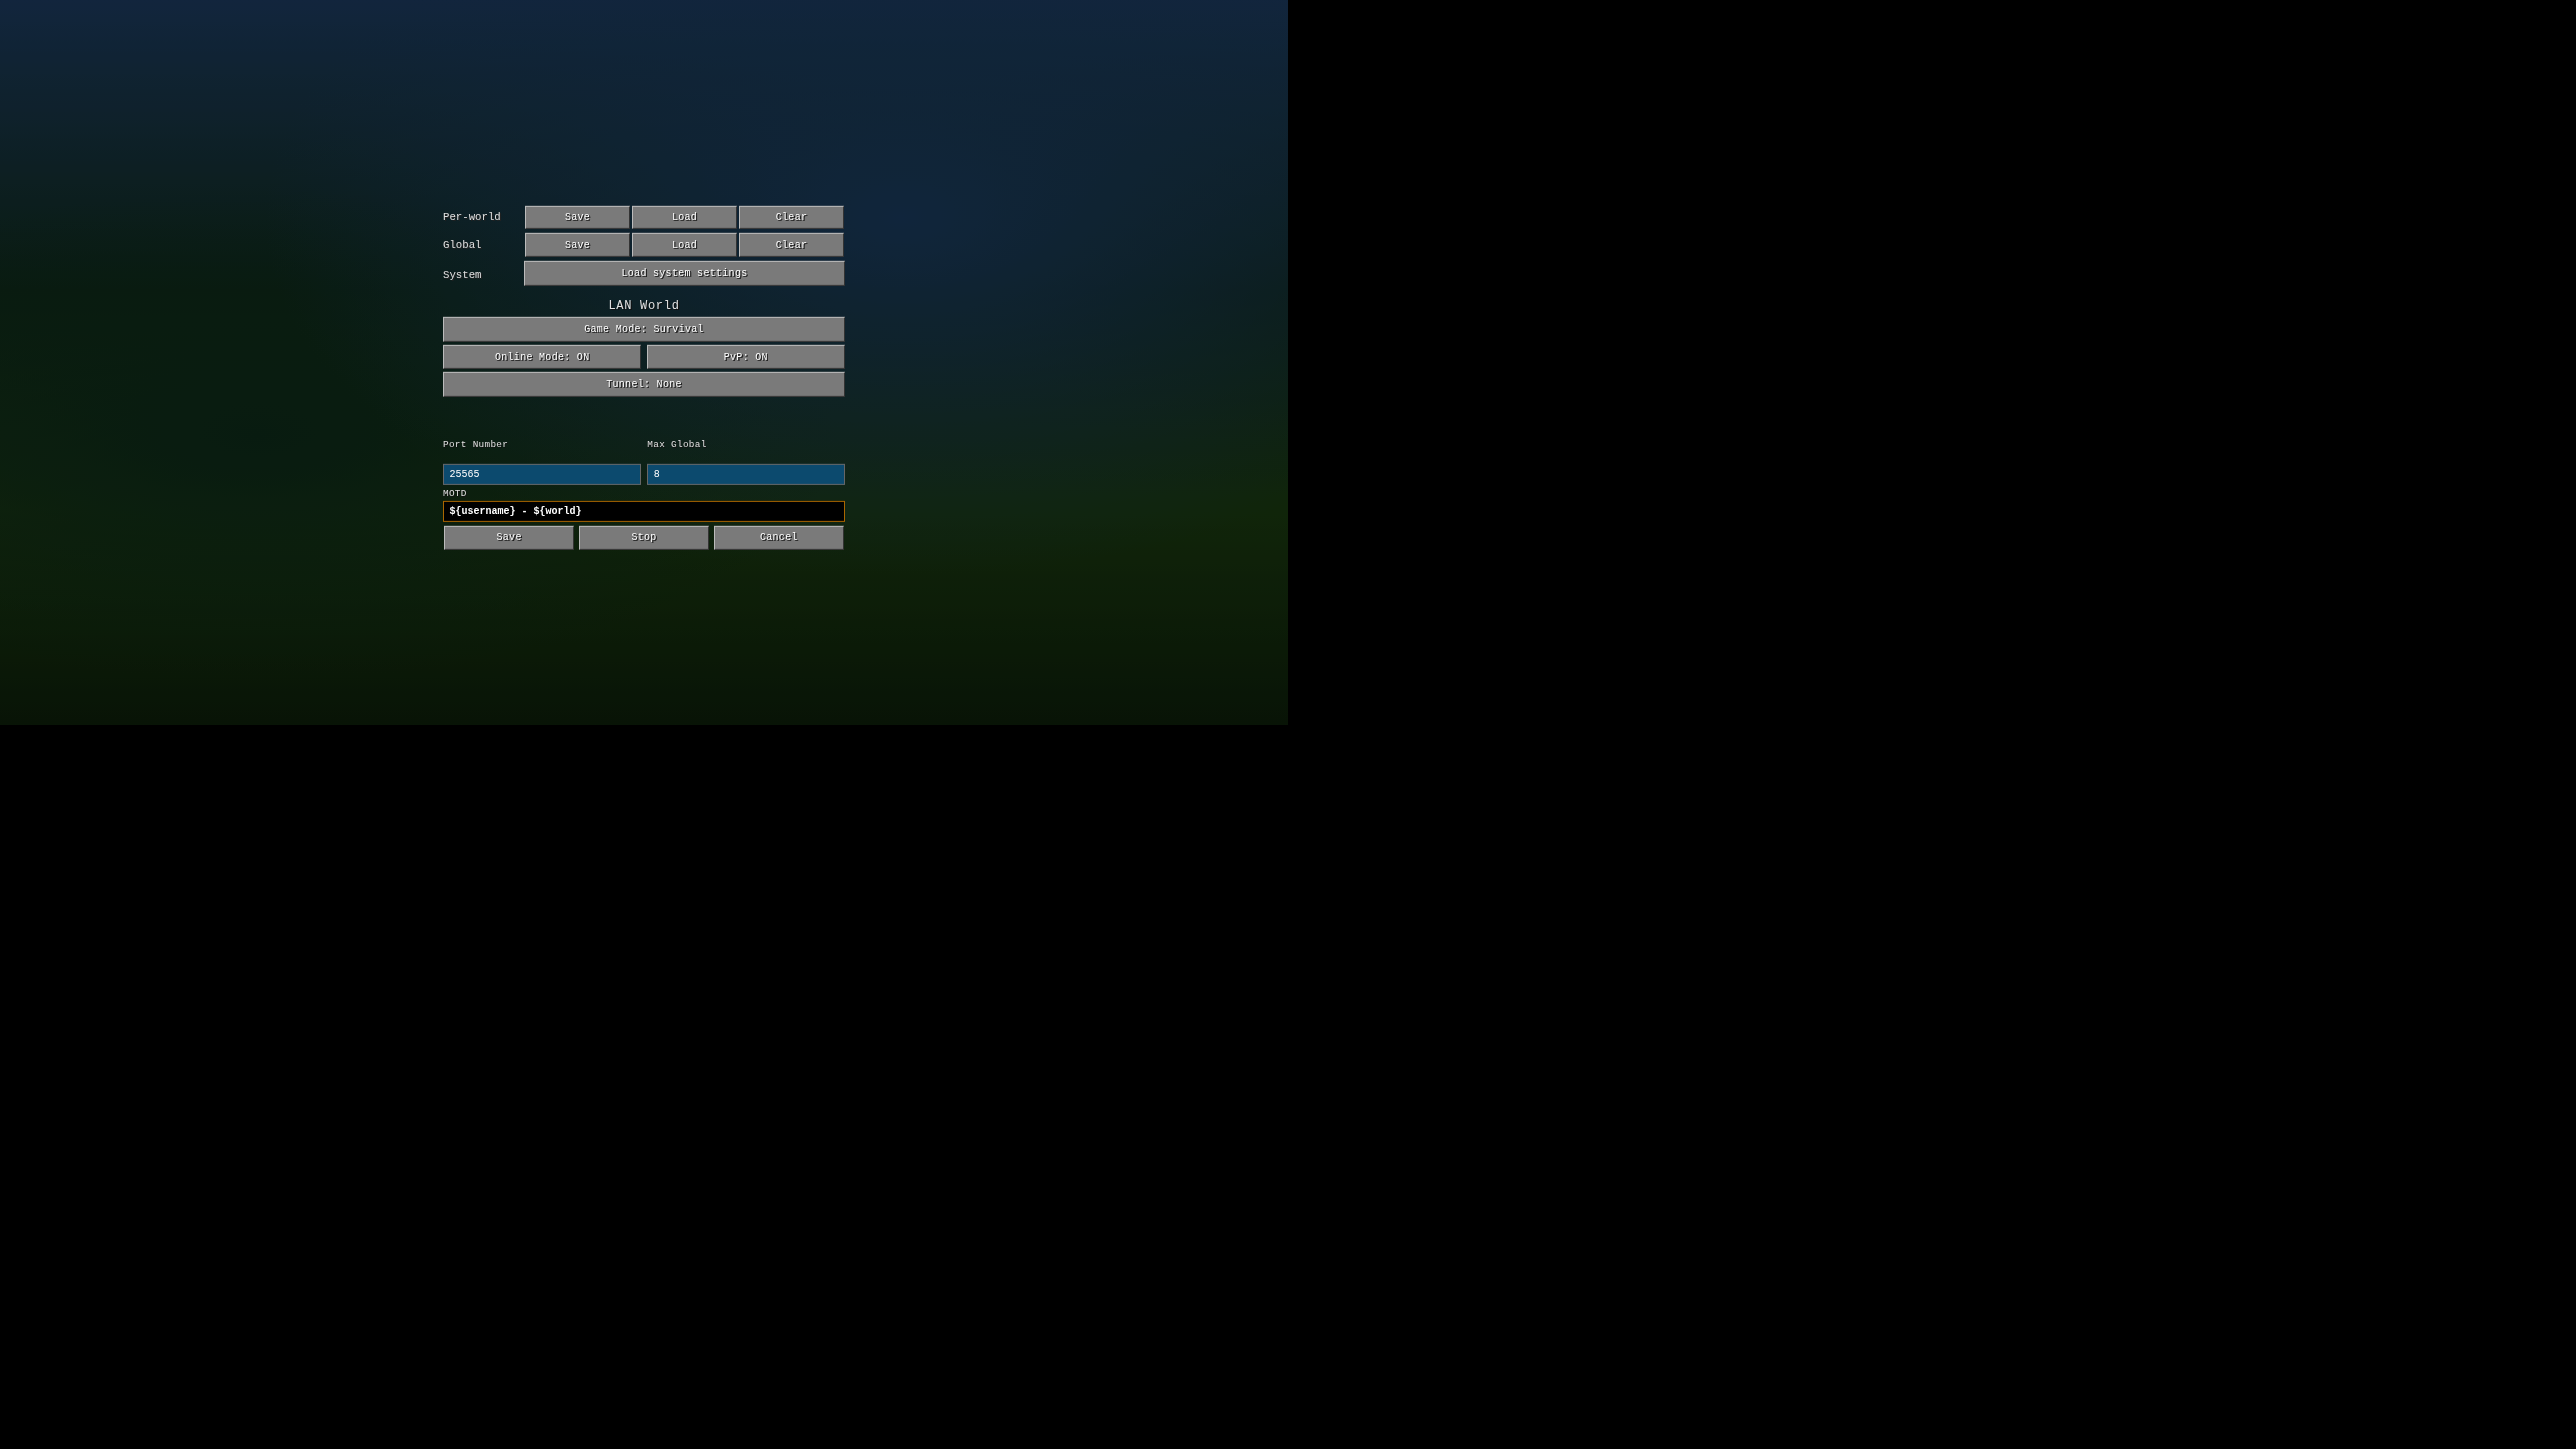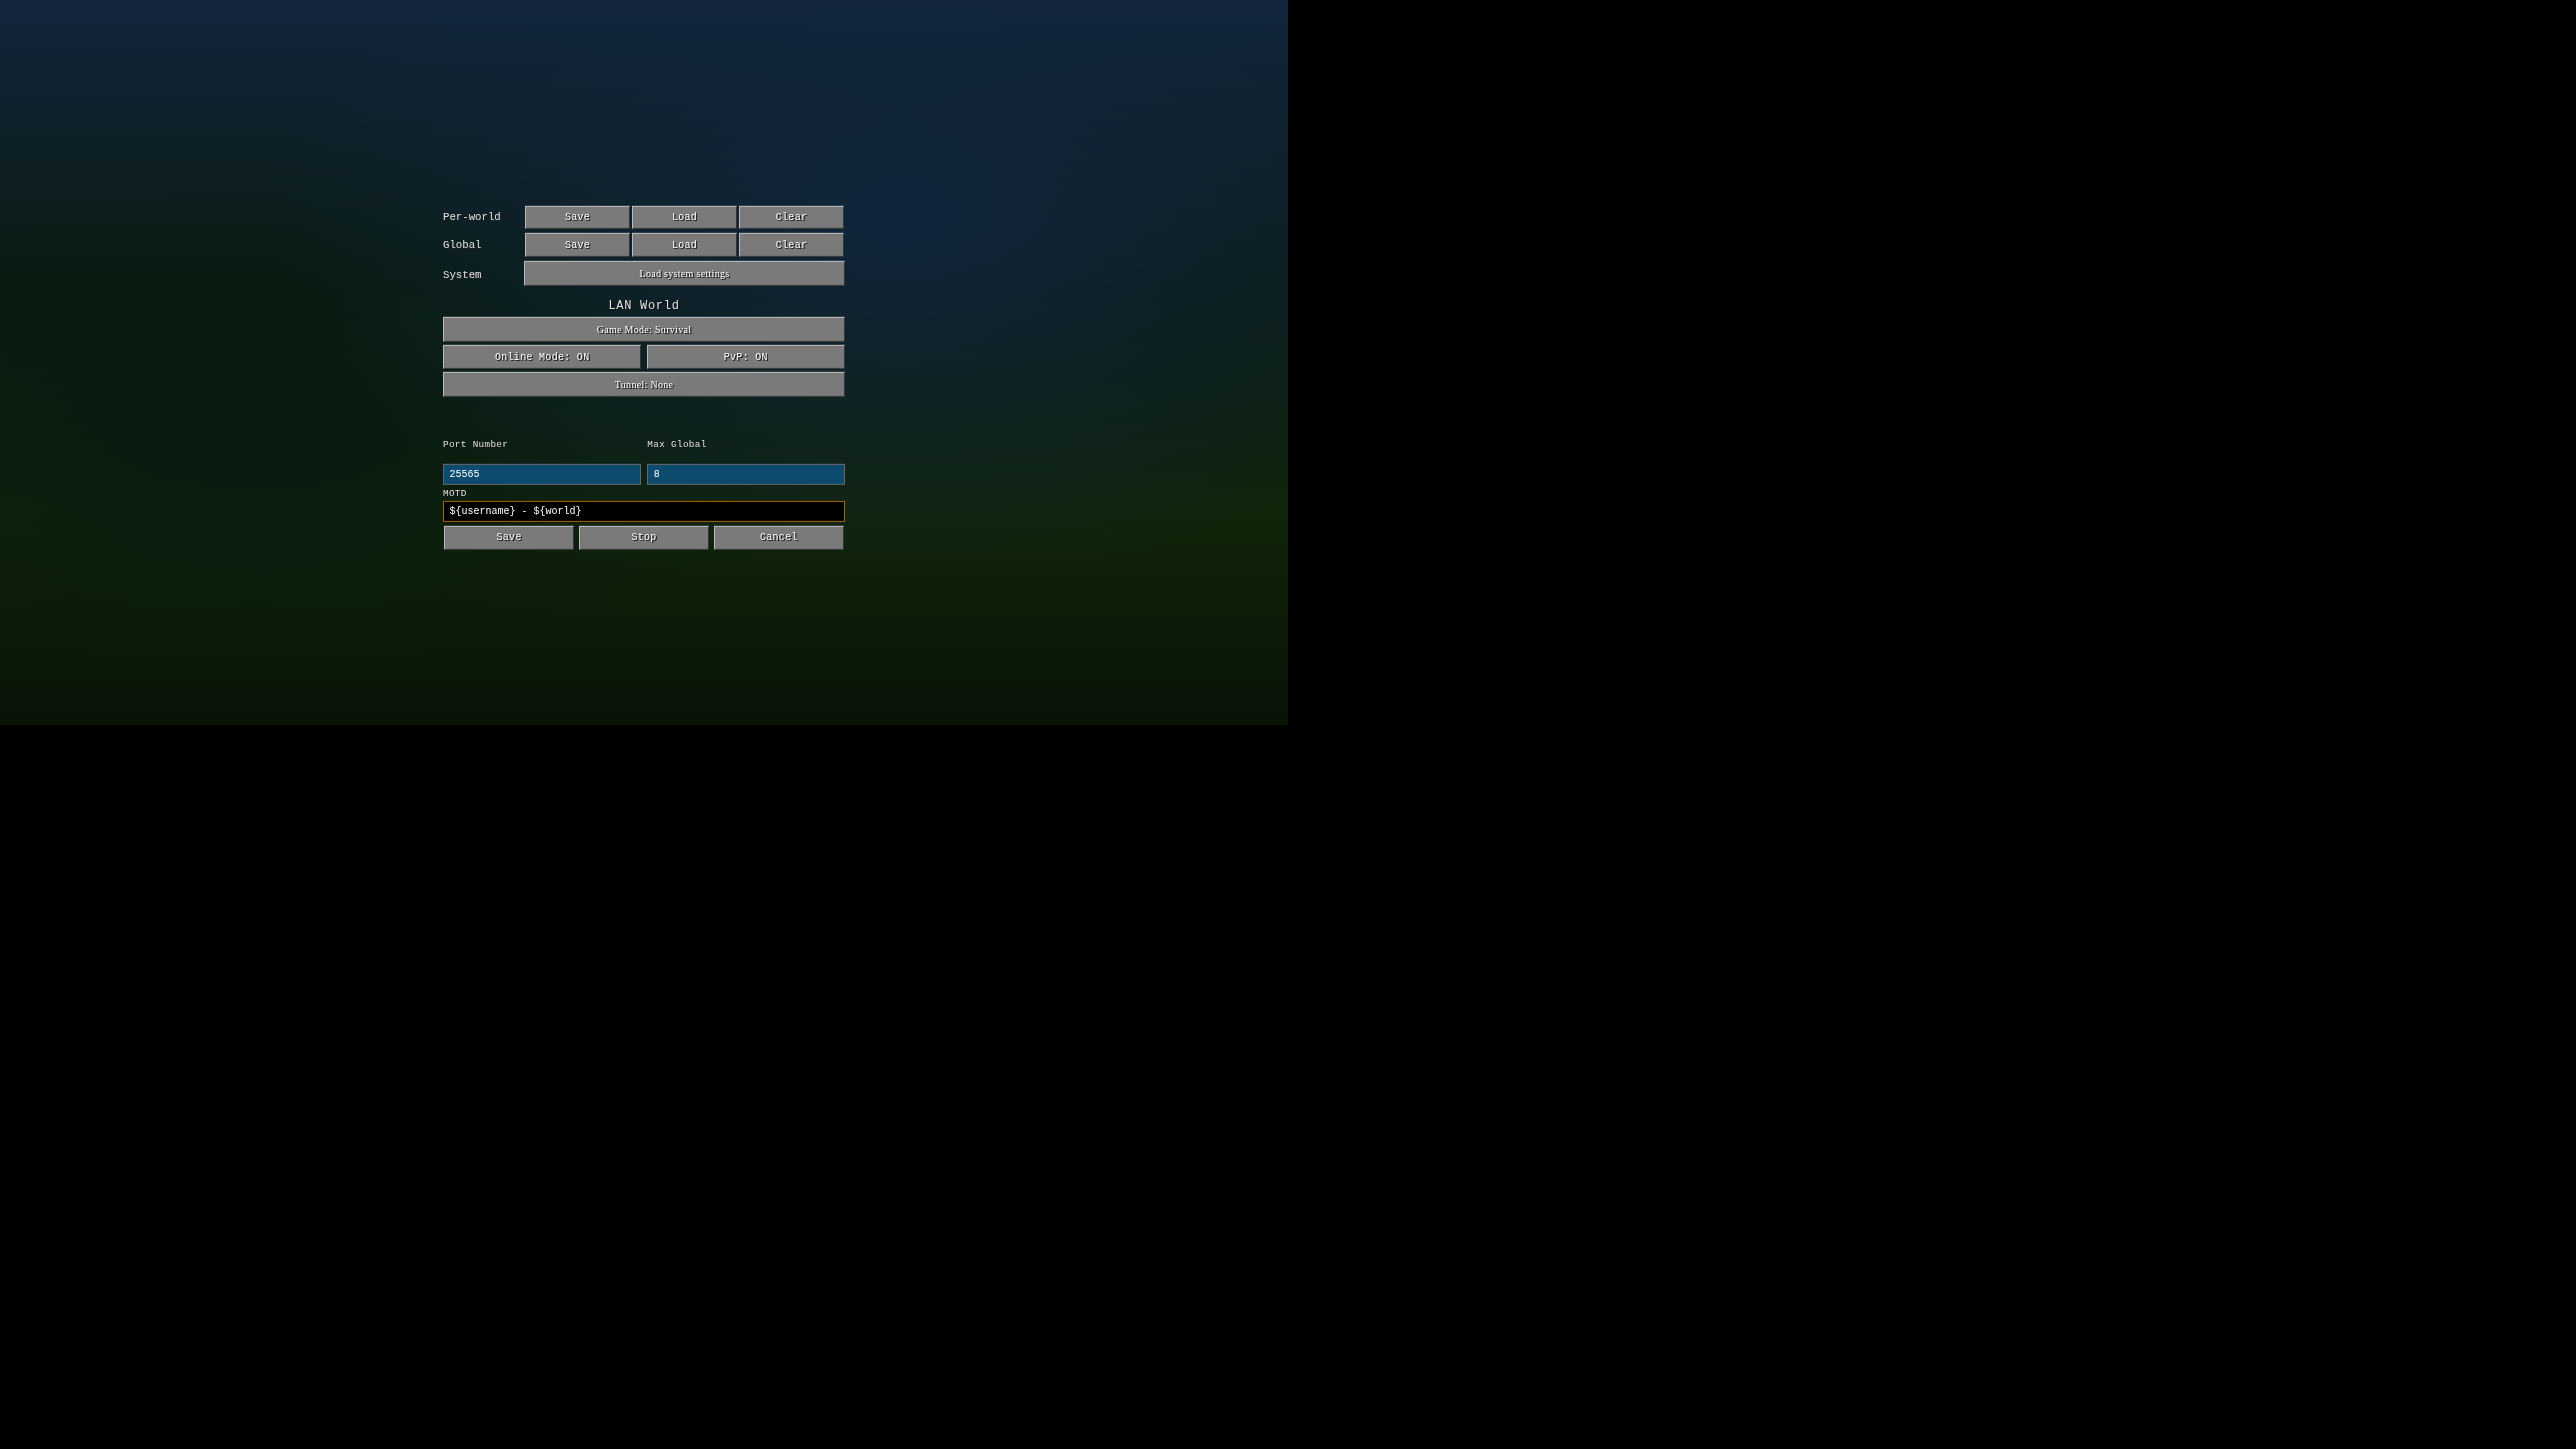--- a/index.html
+++ b/index.html
@@ -85,21 +85,21 @@
       border-left: 1.3px solid #bbb;
       border-right: 1.3px solid #333;
       border-bottom: 1.3px solid #333;
       margin: 0 1.3px;
       letter-spacing: 0.3px;
     }
 
     .mc-btn-full {
       width: 100%;
       padding: 6px 1px;
-      font-family: Liberation Serif, serif;
+      font-family: Liberation Mono, monospace;
       font-size: 10px;
       color: #fff;
       text-shadow: 0.7px 0.7px 0 #333, 1.3px 1.3px 0 #111;
       cursor: pointer;
       border: none;
       outline: none;
       background: #7a7a7a;
       border-top: 1.3px solid #bbb;
       border-left: 1.3px solid #bbb;
       border-right: 1.3px solid #333;
@@ -181,20 +181,21 @@
 
     .motd-input {
       background: #000;
       border: 1.3px solid #aa6600;
       color: #fff;
       font-family: 'Courier New', Courier, monospace;
       font-size: 10px;
       padding: 4px 5.4px;
       outline: none;
       width: 100%;
+      font-weight: bold;
     }
 
     .action-row {
       display: flex;
       gap: 2.7px;
     }
 
     .action-row .mc-btn {
       flex: 1;
       margin: 0 1.3px;

